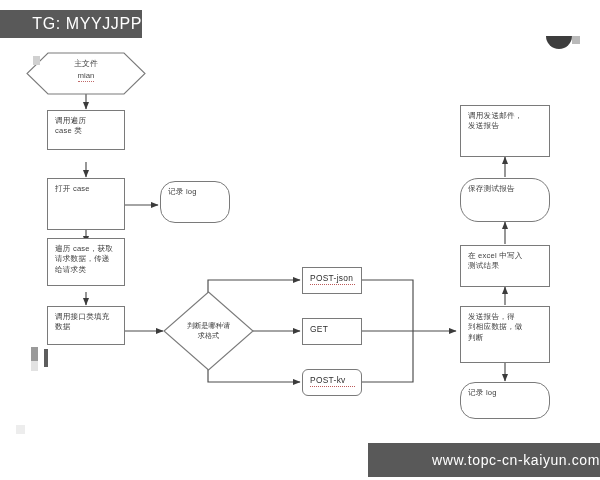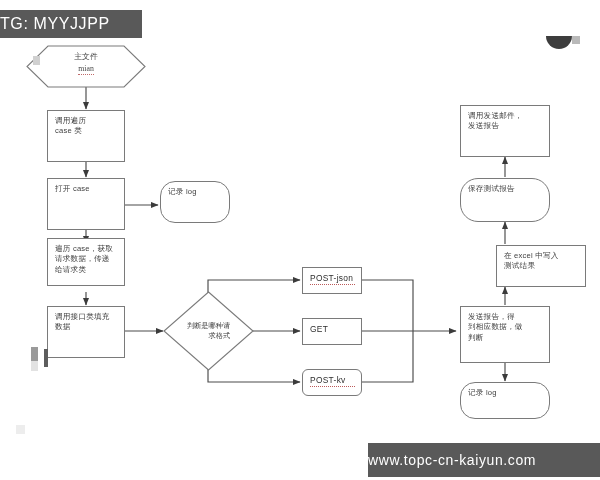--- a/index.html
+++ b/index.html
@@ -85,41 +85,41 @@
   }
   .diamond .dia-label {
     position: absolute;
     left: 0;
     top: 0;
     width: 100%;
     height: 100%;
     display: flex;
     align-items: center;
     justify-content: center;
-    text-align: right;
+    text-align: center;
     font-size: 7.2px;
     color: #3f3f3f;
     line-height: 1.45;
     white-space: pre-line;
     pointer-events: none;
   }
 
   
   .sp {
     border-bottom: 1px dotted #bb5b5b;
   }
 
   
   .watermark {
     position: absolute;
     background: #595959;
     color: #ffffff;
     display: flex;
     align-items: center;
-    justify-content: flex-start;
+    justify-content: flex-end;
     letter-spacing: 0.6px;
   }
   #wm-top {
     left: 0;
     top: 10px;
     width: 142px;
     height: 28px;
     font-size: 16px;
   }
   #wm-bottom {
@@ -186,50 +186,50 @@
       <path d="M505,363 L505,381" marker-end="url(#ah)"></path>
 
       <path d="M505,305 L505,287" marker-end="url(#ah)"></path>
 
       <path d="M505,244 L505,222" marker-end="url(#ah)"></path>
 
       <path d="M505,177 L505,157" marker-end="url(#ah)"></path>
     </g>
   </svg>
 
-  <div class="hexagon" id="node-start" style="left:26px; top:45px; width:120px; height:36px;font-family:Liberation Serif, serif;">
+  <div class="hexagon" id="node-start" style="left:26px; top:52px; width:120px; height:36px;">
     <svg width="120" height="43" viewBox="0 0 120 43">
       <polygon points="22,1 98,1 119,21.5 98,42 22,42 1,21.5" fill="#ffffff" stroke="#7a7a7a" stroke-width="1.1"></polygon>
     </svg>
     <span class="hex-label">
       <span>主文件</span>
       <span class="sub">mian</span>
     </span>
   </div>
 
-  <div class="node" id="node-traverse-case-class" style="left:47px; top:110px; width:78px; height:52px;">
+  <div class="node" id="node-traverse-case-class" style="left:47px; top:110px; width:78px; height:40px;">
     <span class="node-text">调用遍历
 case 类</span>
   </div>
 
   <div class="node" id="node-open-case" style="left:47px; top:178px; width:78px; height:52px;">
     <span class="node-text">打开 case</span>
   </div>
 
   <div class="node rounded" id="node-log-left" style="left:160px; top:181px; width:70px; height:42px;">
     <span class="node-text">记录 log</span>
   </div>
 
   <div class="node" id="node-traverse-get-data" style="left:47px; top:238px; width:78px; height:48px;">
     <span class="node-text">遍历 case，获取
 请求数据，传递
 给请求类</span>
   </div>
 
-  <div class="node" id="node-fill-data" style="left:47px; top:306px; width:78px; height:52px;">
+  <div class="node" id="node-fill-data" style="left:47px; top:306px; width:78px; height:39px;">
     <span class="node-text">调用接口类填充
 数据</span>
   </div>
 
   <div class="diamond" id="node-decision" style="left:163px; top:291px; width:91px; height:80px;">
     <svg width="91" height="80" viewBox="0 0 91 80">
       <polygon points="45.5,1 90,40 45.5,79 1,40" fill="#ffffff" stroke="#7a7a7a" stroke-width="1.1"></polygon>
     </svg>
     <span class="dia-label">判断是哪种请
 求格式</span>
@@ -250,21 +250,21 @@
   <div class="node" id="node-call-request-class" style="left:460px; top:306px; width:90px; height:57px;">
     <span class="node-text">发送报告，得
 到相应数据，做
 判断</span>
   </div>
 
   <div class="node rounded" id="node-log-right" style="left:460px; top:382px; width:90px; height:37px;">
     <span class="node-text">记录 log</span>
   </div>
 
-  <div class="node" id="node-write-excel" style="left:460px; top:245px; width:90px; height:42px;margin-left:36px;">
+  <div class="node" id="node-write-excel" style="left:460px; top:245px; width:90px; height:42px;">
     <span class="node-text">在 excel 中写入
 测试结果</span>
   </div>
 
   <div class="node" id="node-save-report" style="left:460px; top:178px; width:90px; height:44px;border-radius:18px;">
     <span class="node-text">保存测试报告</span>
   </div>
 
   <div class="node" id="node-send-mail" style="left:460px; top:105px; width:90px; height:52px;">
     <span class="node-text">调用发送邮件，

